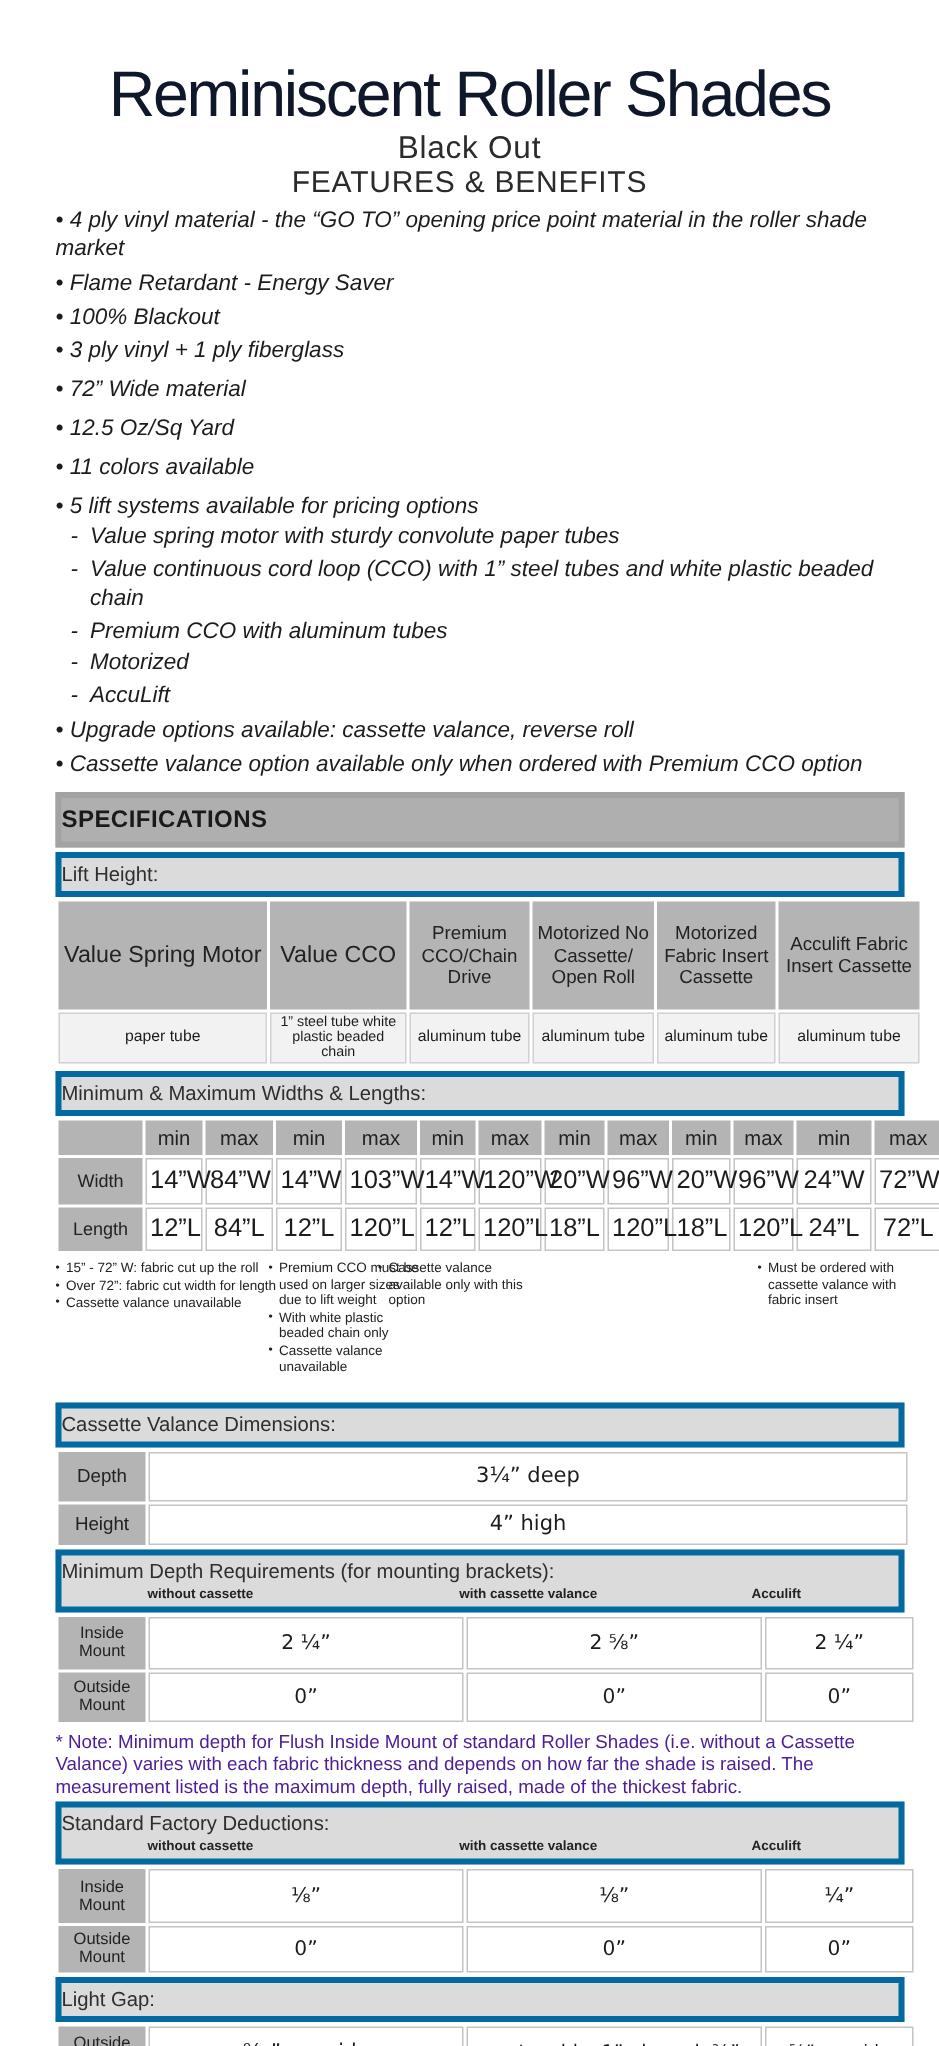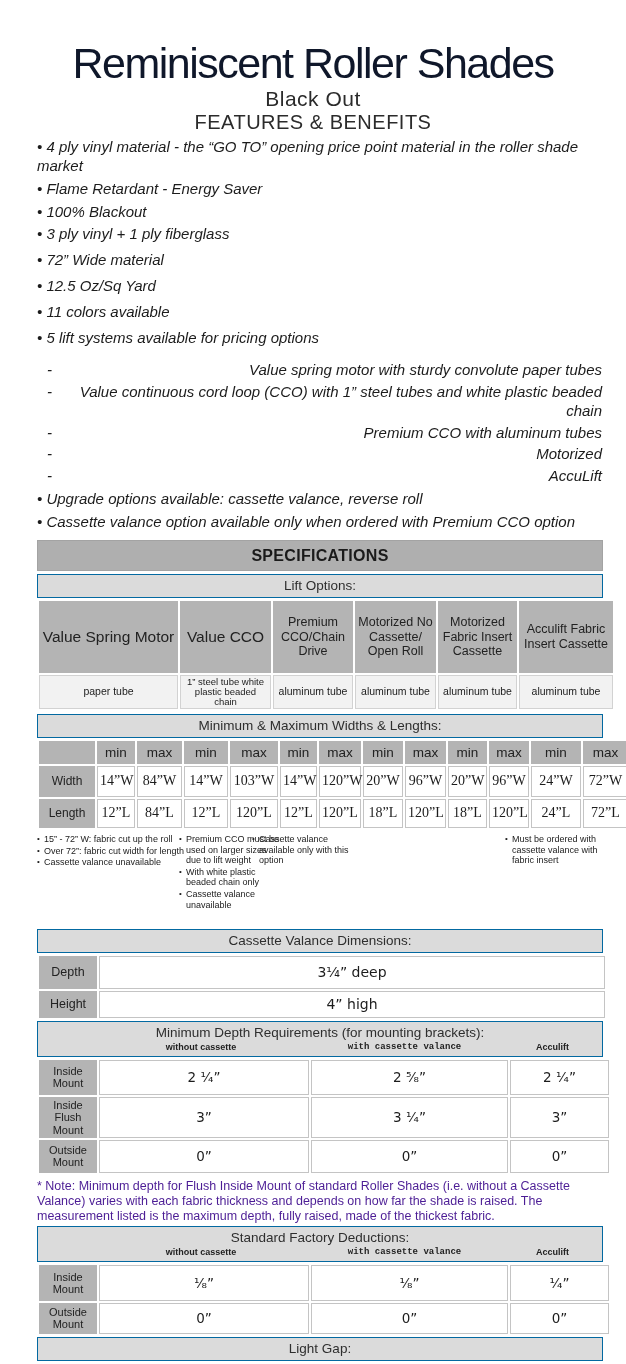--- a/index.html
+++ b/index.html
@@ -15,48 +15,48 @@
     font-size:43px; font-weight:400; letter-spacing:-1.5px;
     font-stretch:condensed; line-height:1.02; color:#0f172a;
   }
   .doc-subtitle { font-size:21px; letter-spacing:0.5px; color:#2b2b2b; margin-top:1px; }
   .doc-section-heading { font-size:20px; letter-spacing:0.5px; color:#2b2b2b; }
   
   .features { list-style:none; margin:4px 24px 0 37px; padding:0; font-size:15px; line-height:1.26; }
   .features > li { margin-bottom:4px;font-style:italic; }
   .features > li.gap { margin-top:7px; }
   .features > li::before { content:"\2022\00a0"; }
-  .sub { list-style:none; margin:13px 0 0 0; padding:0 0 0 9px;text-align:right; }
+  .sub { list-style:none; margin:1px 0 0 0; padding:0 0 0 9px; }
   .sub > li { position:relative; padding-left:14px; margin-bottom:3px; }
   .sub > li::before { content:"-"; position:absolute; left:1px; }
   
   .tables { margin-left:37px; width:566px; margin-top:8px; }
-  .bar { text-align:center; border:1px solid #0369a1; }
+  .bar { text-align:left; border:4px solid #0369a1; }
   .bar.dark {
     background:#afafaf; border-color:#a3a3a3; font-weight:bold; font-size:16px;
     letter-spacing:0.3px; padding:6px 0 5px; color:#1a1a1a;
   }
   .bar.light { background:#dbdbdb; font-size:13.5px; color:#2e2e2e; padding:3px 0 4px; margin-top:3px; }
   .bar .bar-subcols { display:flex; font-size:9px; font-weight:bold; margin-top:2px; color:#222; }
   .bar .sp { width:58px; }
-  .bar .sc1 { width:210px; } .bar .sc2 { width:197px;font-family:Liberation Mono, monospace; } .bar .sc3 { width:99px; }
+  .bar .sc1 { width:210px; } .bar .sc2 { width:197px; } .bar .sc3 { width:99px; }
   table.t { border-collapse:separate; border-spacing:2px; table-layout:fixed; width:566px; margin-top:1px; }
   .t th, .t td { text-align:center; vertical-align:middle; padding:1px 2px; font-weight:400; }
   .gray  { background:#b4b4b4; color:#222; }
   .white { background:#fff; border:1px solid #c4c4c4; }
   .lite  { background:#f2f2f2; border:1px solid #d2d2d2; }
   
   .lift-head th { height:72px; font-size:12.5px; line-height:1.18; }
   .lift-head th.big { font-size:15.5px; }
   .tube-row td { height:28px; font-size:10.5px; line-height:1.05; }
   .tube-row td.multi { font-size:9.5px; }
   
   .mm-head th { height:23px; font-size:13.5px; }
   .mm-row th { font-size:12px; }
-  .mm-row td { font-size:14px;font-family:Liberation Serif, serif; }
+  .mm-row td { font-size:17px; }
   .mm-row.r1 td, .mm-row.r1 th { height:31px; }
   .mm-row.r2 td, .mm-row.r2 th { height:29px; }
   
   .footnotes { position:relative; height:99px; font-size:9px; line-height:1.18; color:#222; }
   .fn { list-style:none; position:absolute; top:4px; margin:0; padding:0; }
   .fn li { position:relative; padding-left:7px; margin-bottom:1px; }
   .fn li::before { content:"\2022"; position:absolute; left:0; font-size:8px; }
   .fn1 { left:0;    width:150px; }
   .fn2 { left:142px; width:103px; }
   .fn3 { left:215px; width:112px; }
@@ -109,21 +109,21 @@
       </ul>
     </li>
     <li>Upgrade options available: cassette valance, reverse roll</li>
     <li>Cassette valance option available only when ordered with Premium CCO option</li>
   </ul>
 
   <div class="tables">
 
     <div class="bar dark">SPECIFICATIONS</div>
 
-    <div class="bar light">Lift Options:</div>
+    <div class="bar light">Lift Height:</div>
 
     <table class="t">
       <colgroup>
         <col style="width:139px">
           <col style="width:91px">
           <col style="width:80px">
         <col style="width:81px">
           <col style="width:79px">
           <col style="width:94px">
       </colgroup>
@@ -269,26 +269,20 @@
           <col style="width:197px">
           <col style="width:99px">
         </colgroup>
       <tbody>
           <tr class="tc-row md1">
         <th class="gray">Inside Mount</th>
         <td class="white">2 ¹⁄₄”</td>
         <td class="white">2 ⁵⁄₈”</td>
         <td class="white">2 ¹⁄₄”</td>
       </tr>
-      <tr class="tc-row md2">
-        <th class="gray">Inside Flush Mount</th>
-        <td class="white">3”</td>
-        <td class="white">3 ¹⁄₄”</td>
-        <td class="white">3”</td>
-      </tr>
       <tr class="tc-row md3">
         <th class="gray">Outside Mount</th>
         <td class="white">0”</td>
         <td class="white">0”</td>
         <td class="white">0”</td>
       </tr>
     </tbody>
       </table>
 
     <div class="note">* Note: Minimum depth for Flush Inside Mount of standard Roller Shades (i.e. without a Cassette Valance) varies with each fabric thickness and depends on how far the shade is raised. The measurement listed is the maximum depth, fully raised, made of the thickest fabric.</div>

